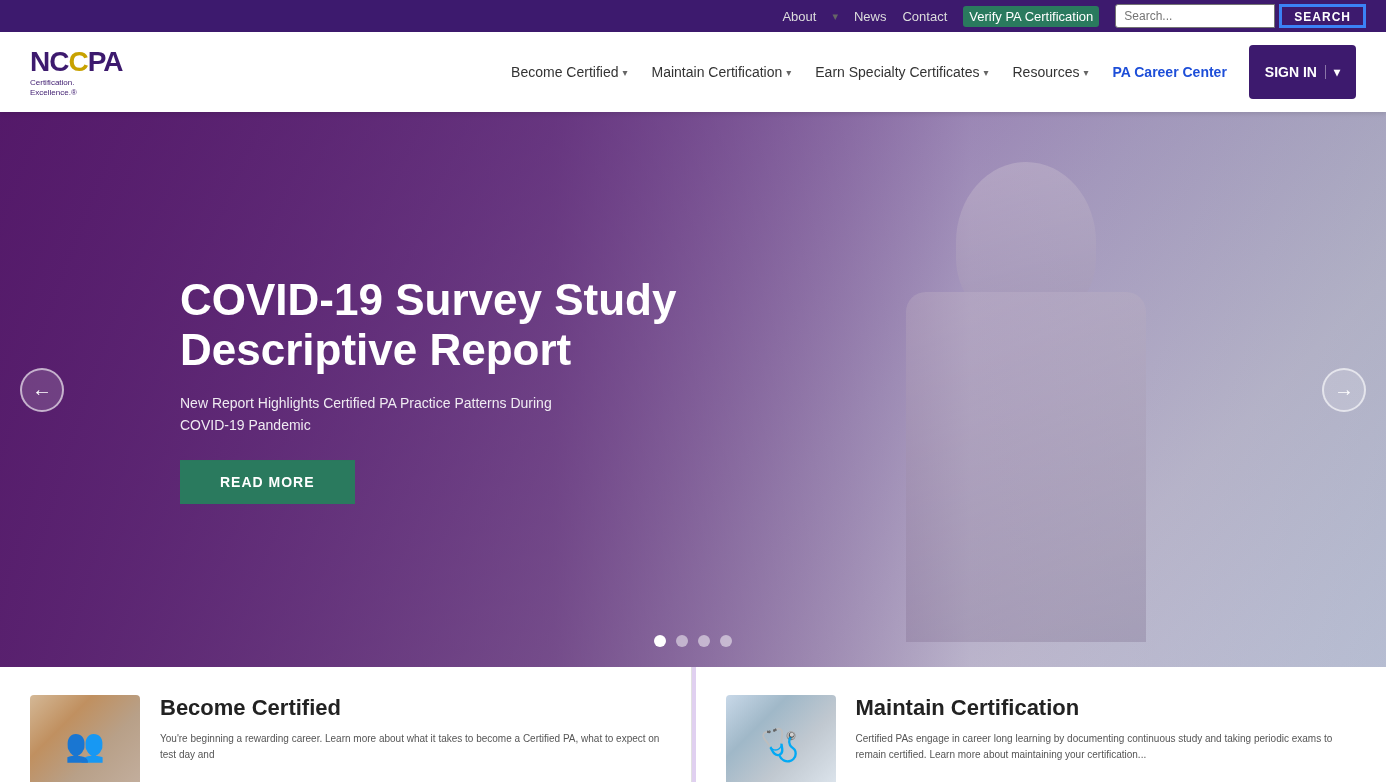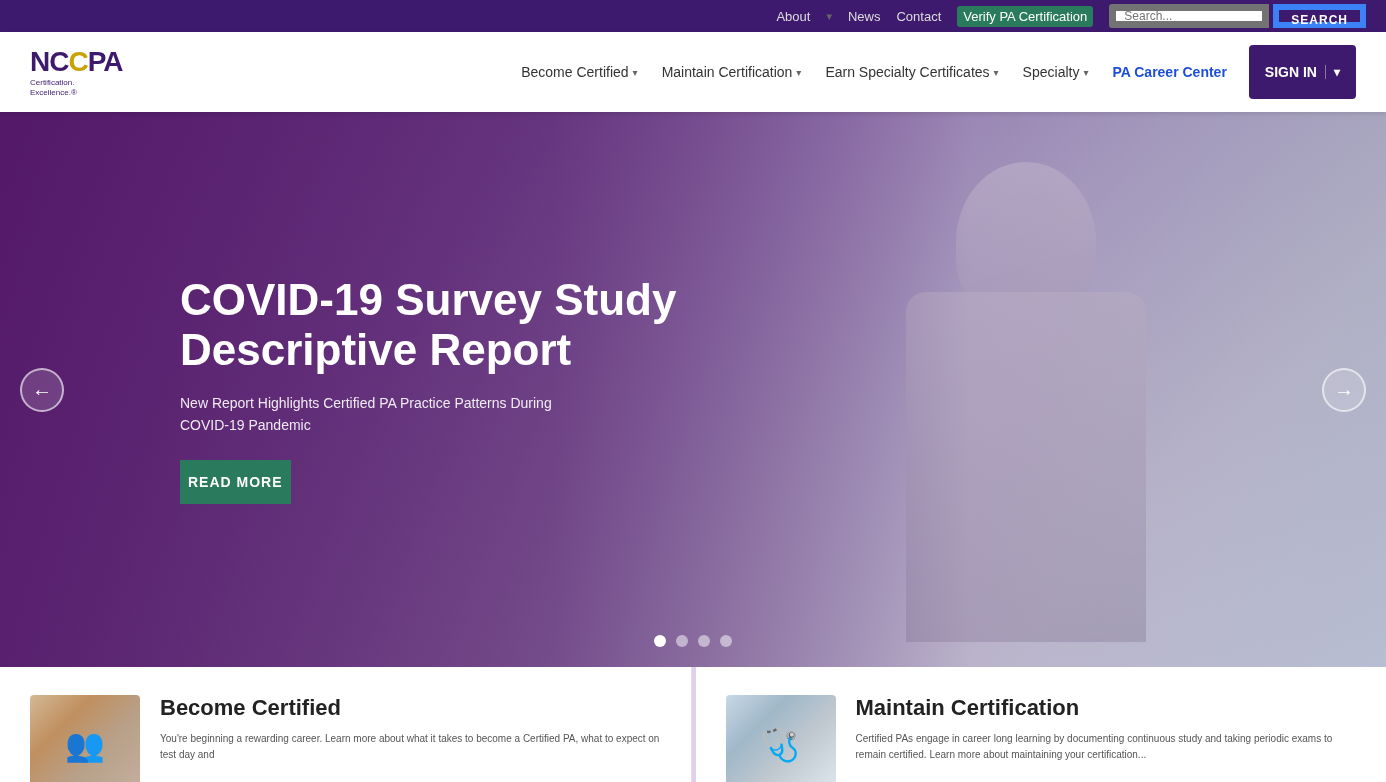--- a/index.html
+++ b/index.html
@@ -29,29 +29,29 @@
       font-size: 12px;
     }
     .search-area {
       display: flex;
       align-items: center;
       gap: 4px;
     }
     .search-area input {
       padding: 3px 8px;
       font-size: 12px;
-      border: 7px solid #737373;
+      border: 1px solid #737373;
       border-radius: 3px 0 0 3px;
       height: 24px;
       width: 160px;
       outline: none;
     }
     .search-area button {
       background: #3d1a6e;
-      border: 6px solid #3b82f6;
+      border: 3px solid #3b82f6;
       color: #fff;
       font-size: 12px;
       font-weight: bold;
       padding: 3px 12px;
       height: 24px;
       cursor: pointer;
       letter-spacing: 1px;
     }
 
     
@@ -202,21 +202,21 @@
     .hero-subtitle {
       font-size: 14px;
       color: rgba(255,255,255,0.9);
       line-height: 1.6;
       margin-bottom: 24px;
       max-width: 380px;
     }
     .read-more-btn {
       background: #2a7a5e;
       color: #fff;
-      padding: 14px 8px;
+      padding: 14px 40px;
       font-size: 14px;
       font-weight: bold;
       border: none;
       cursor: pointer;
       letter-spacing: 1px;
       display: inline-block;
     }
 
     
     .slider-arrow {
@@ -360,21 +360,21 @@
     </div>
     <div class="nav-item">
       <span>Maintain Certification</span>
       <span class="chevron">▾</span>
     </div>
     <div class="nav-item">
       <span>Earn Specialty Certificates</span>
       <span class="chevron">▾</span>
     </div>
     <div class="nav-item">
-      <span>Specialty</span>
+      <span>Resources</span>
       <span class="chevron">▾</span>
     </div>
     <div class="nav-item pa-career">
       <span>PA Career Center</span>
     </div>
     <div class="sign-in-btn">
       <span>SIGN IN</span>
       <span class="chevron-down">▾</span>
     </div>
   </div>

